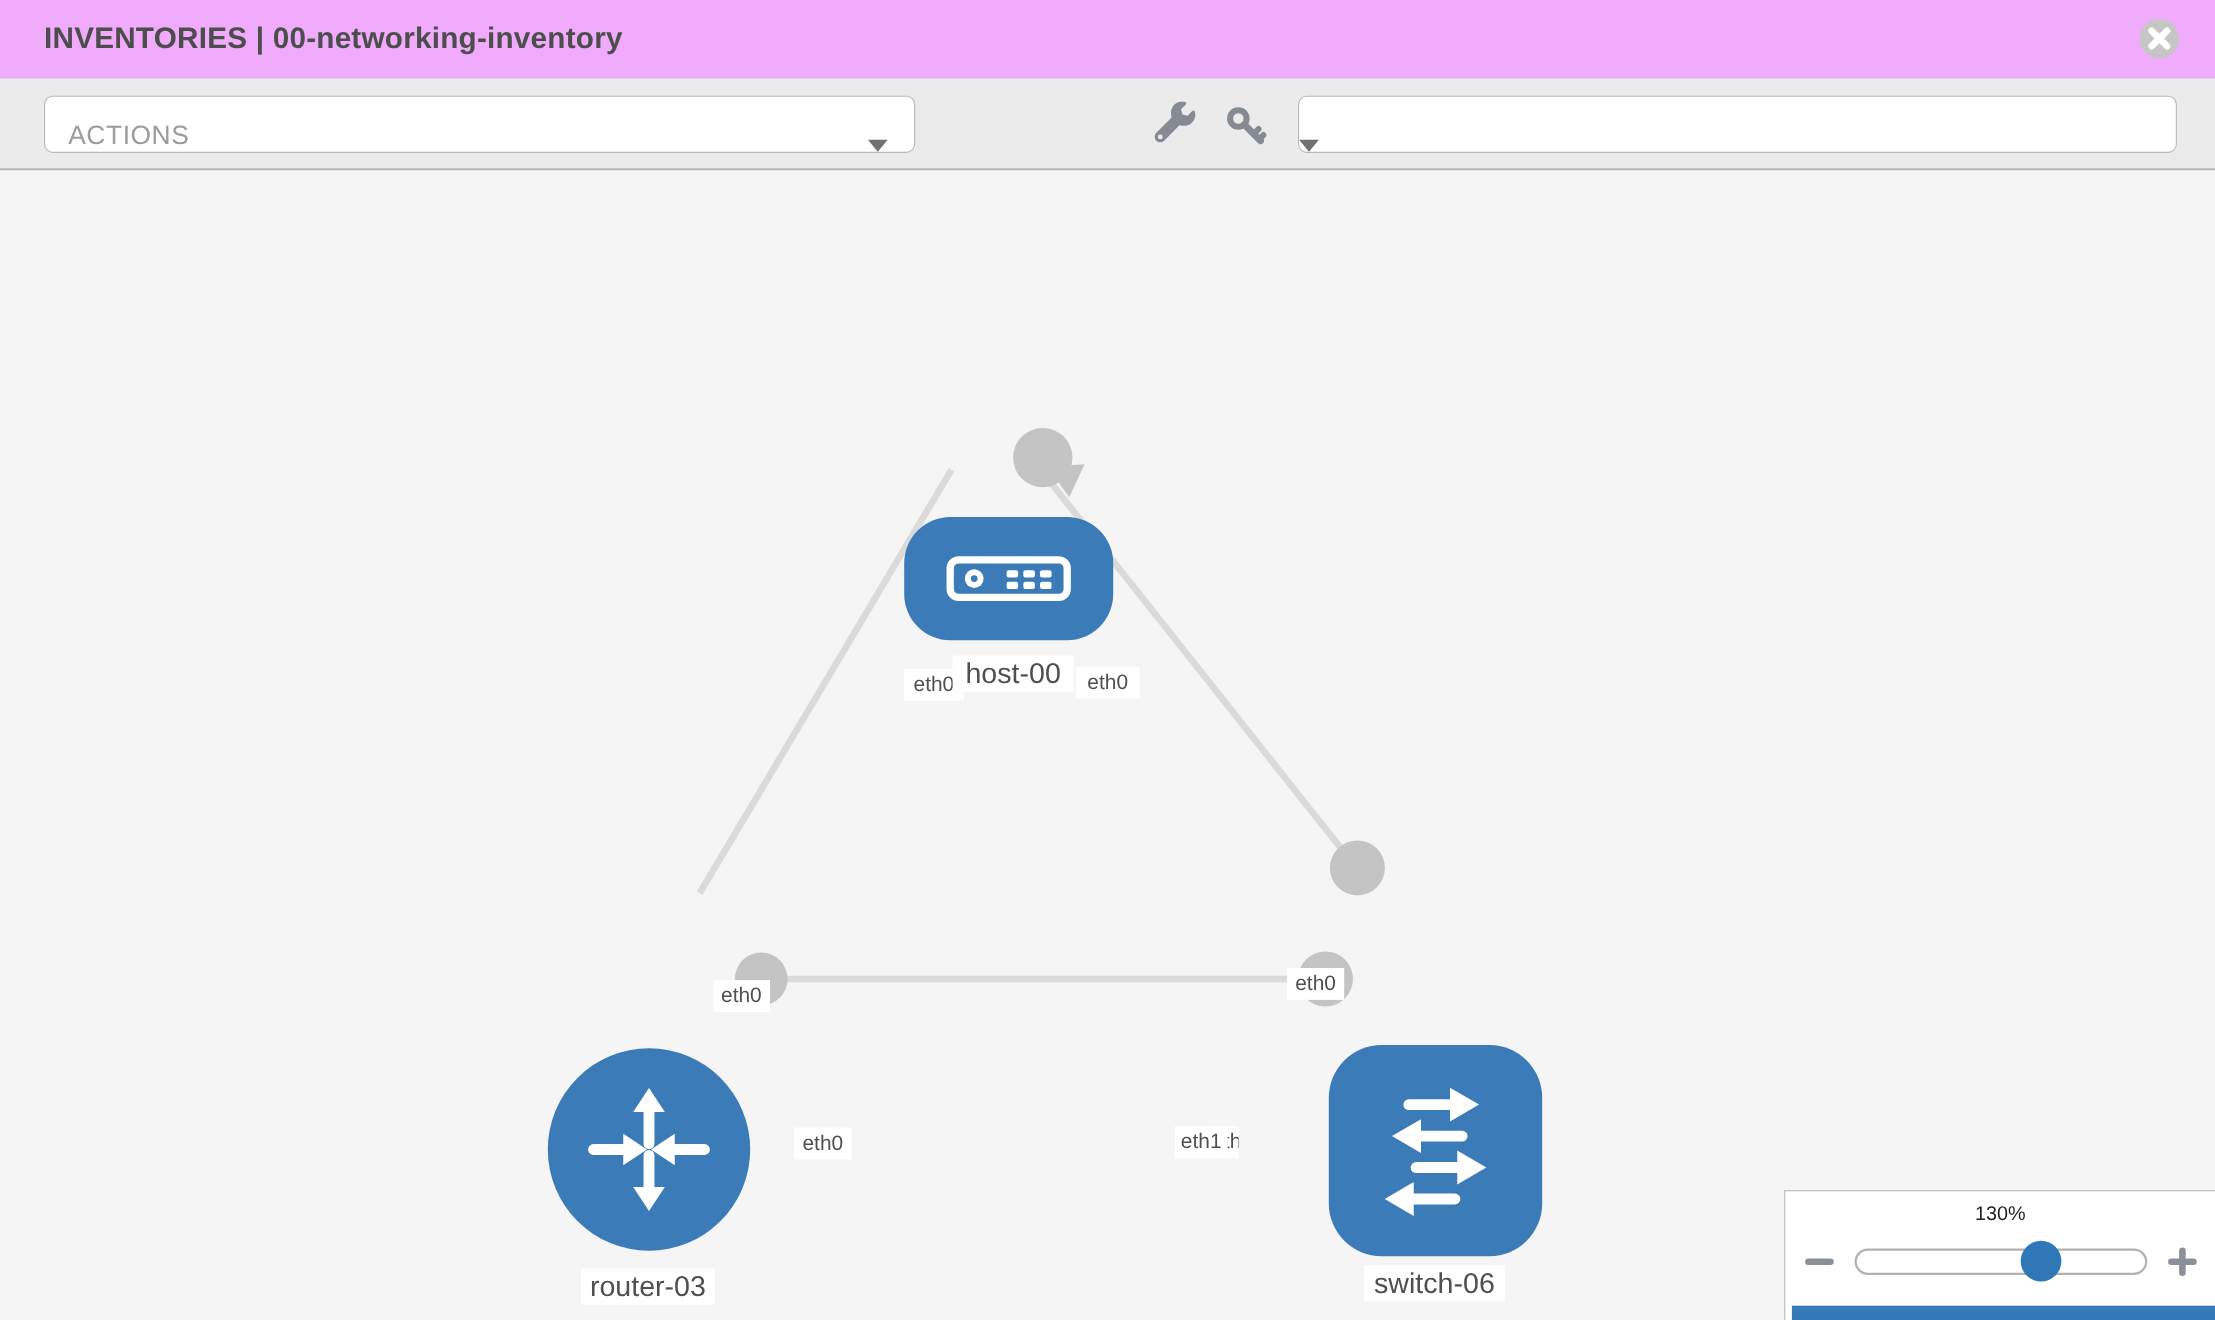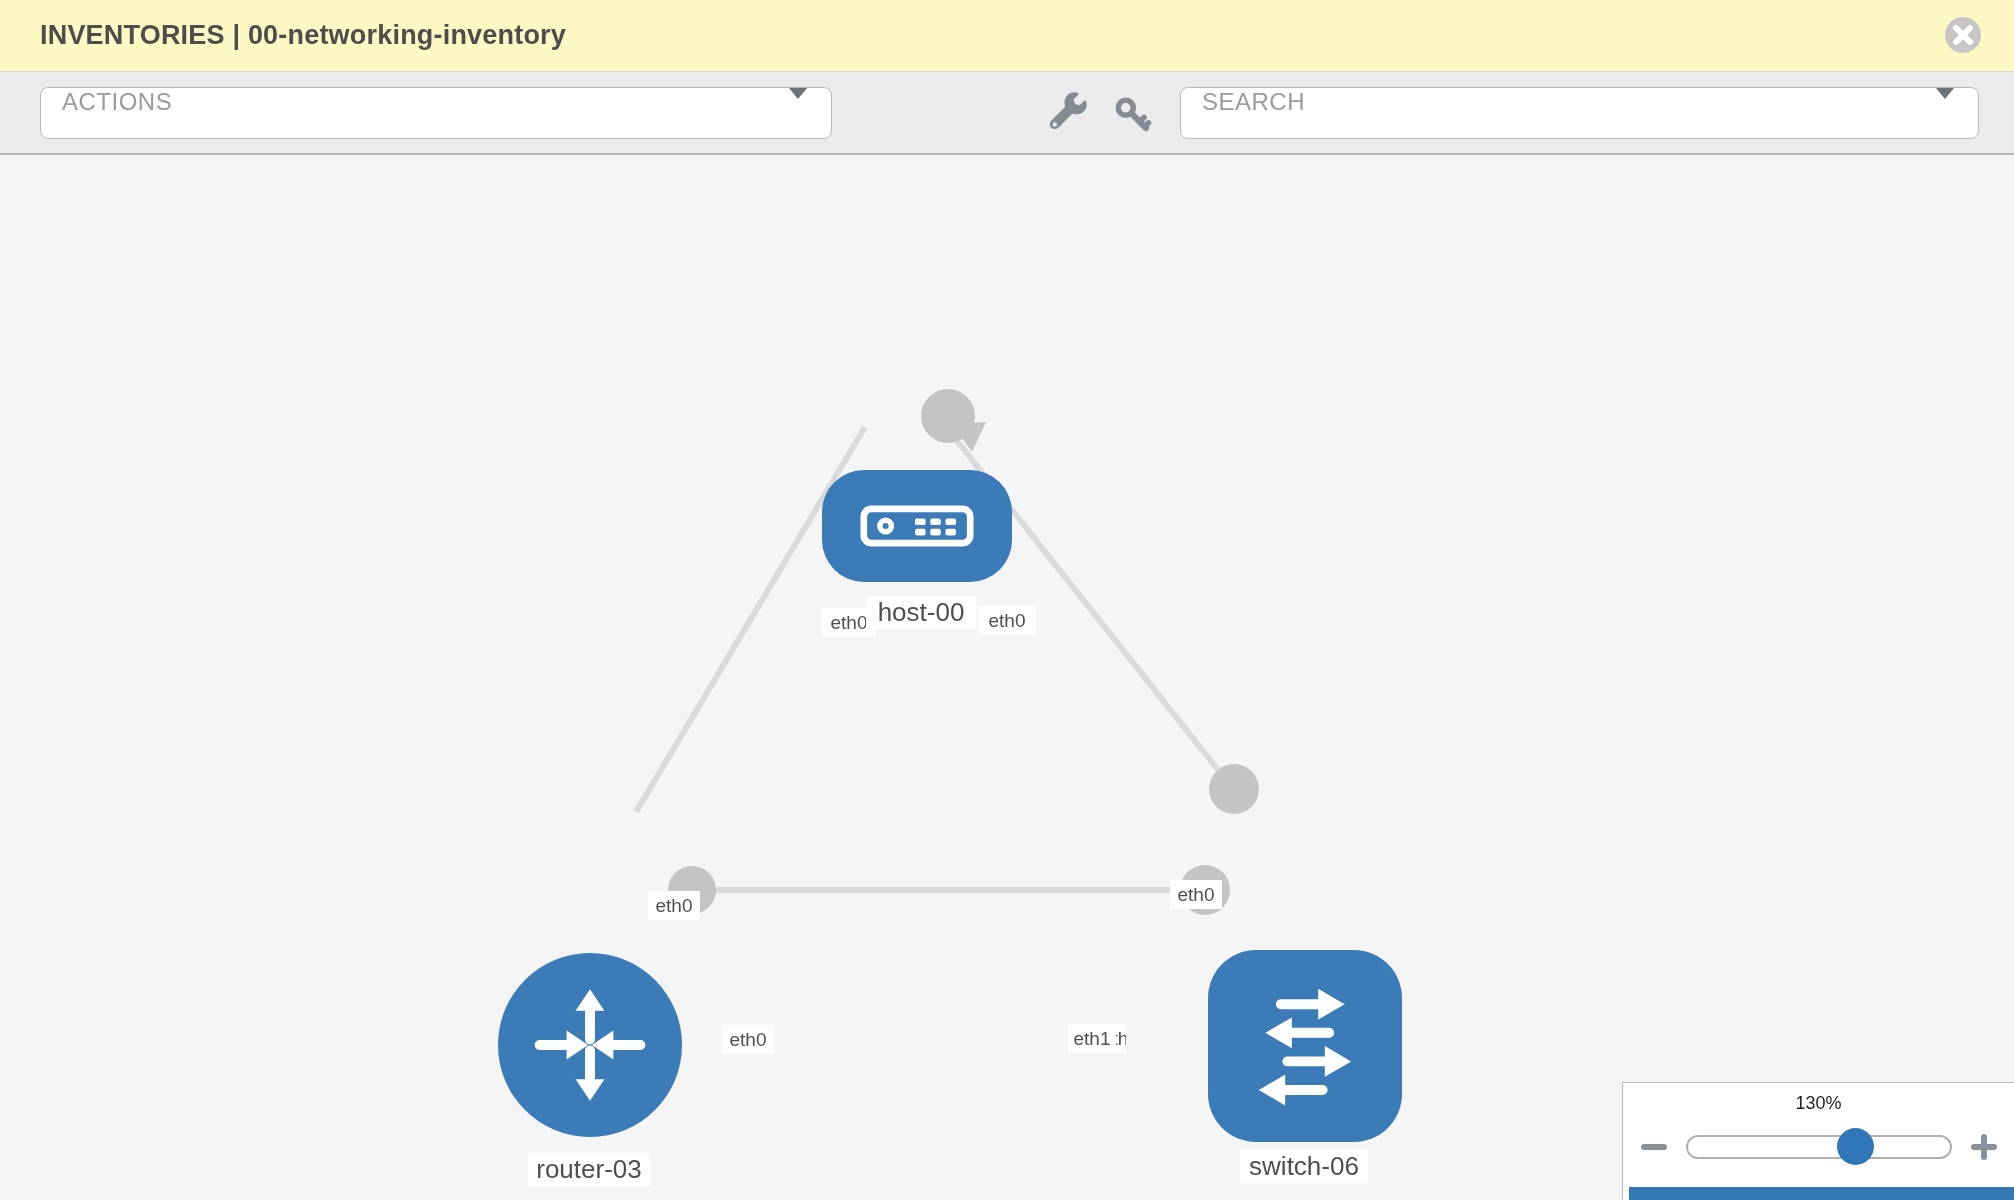--- a/index.html
+++ b/index.html
@@ -4,39 +4,39 @@
 <style>
   html,body{margin:0;padding:0;}
   body{
     width:2014px;height:1200px;overflow:hidden;position:relative;
     font-family:"Liberation Sans", sans-serif;
     background:#f5f5f5;
   }
   
   .header{
     position:absolute;left:0;top:0;width:2014px;height:71px;
-    background:#fef9c3;border-bottom:1px solid #d9d9d9;
+    background:#f0abfc;border-bottom:1px solid #d9d9d9;
     display:flex;align-items:center;
   }
   .header-title{
     margin-left:40px;font-size:27px;font-weight:bold;color:#4d4d4d;
     letter-spacing:.2px;
   }
   .close-btn{
     position:absolute;right:32px;top:16px;width:38px;height:38px;cursor:pointer;
   }
   
   .toolbar{
     position:absolute;left:0;top:72px;width:2014px;height:81px;
     background:#ebebeb;border-bottom:2px solid #b5b5b5;
   }
   .select-box{
     position:absolute;top:15px;height:52px;background:#ffffff;
     border:1px solid #b9b9b9;border-radius:8px;
-    display:flex;align-items:flex-start;box-sizing:border-box;
+    display:flex;align-items:flex-end;box-sizing:border-box;
   }
   .actions-box{left:40px;width:792px;}
   .search-box{left:1180px;width:799px;}
   .select-text{
     margin-left:21px;font-size:24px;color:#9b9b9b;letter-spacing:.5px;
     flex:1;border:none;outline:none;background:transparent;
     font-family:"Liberation Sans", sans-serif;padding:0;
   }
   .search-input::placeholder{color:#9b9b9b;opacity:1;}
   .caret{
@@ -111,21 +111,20 @@
     </svg>
   </div>
 </div>
 
 <div class="toolbar">
   <div class="select-box actions-box">
     <div class="select-text">ACTIONS</div>
     <div class="caret"></div>
   </div>
   <div class="select-box search-box">
-    <input class="select-text search-input" value="" placeholder="SEARCH" style="">
     <div class="caret"></div>
   </div>
 </div>
 <div class="tool-icon wrench-btn">
   <svg width="44" height="44" viewBox="0 0 24 24">
     <path fill="#868b93" d="M21.9 5.1c-.2-.5-.8-.65-1.2-.25l-2.4 2.4-2.5-.7-.7-2.5 2.4-2.4c.4-.4.25-1.05-.3-1.25A5.45 5.45 0 0 0 10.2 6.6c0 .5.08 1 .22 1.45l-7.6 7.6a2.75 2.75 0 1 0 3.9 3.9l7.6-7.62c.46.14.95.22 1.45.22a5.45 5.45 0 0 0 6.13-7.05zM4.8 18.9a1.2 1.2 0 1 1 0-2.4 1.2 1.2 0 0 1 0 2.4z"></path>
   </svg>
 </div>
 <div class="tool-icon key-btn">
   <svg width="44" height="44" viewBox="0 0 24 24">

